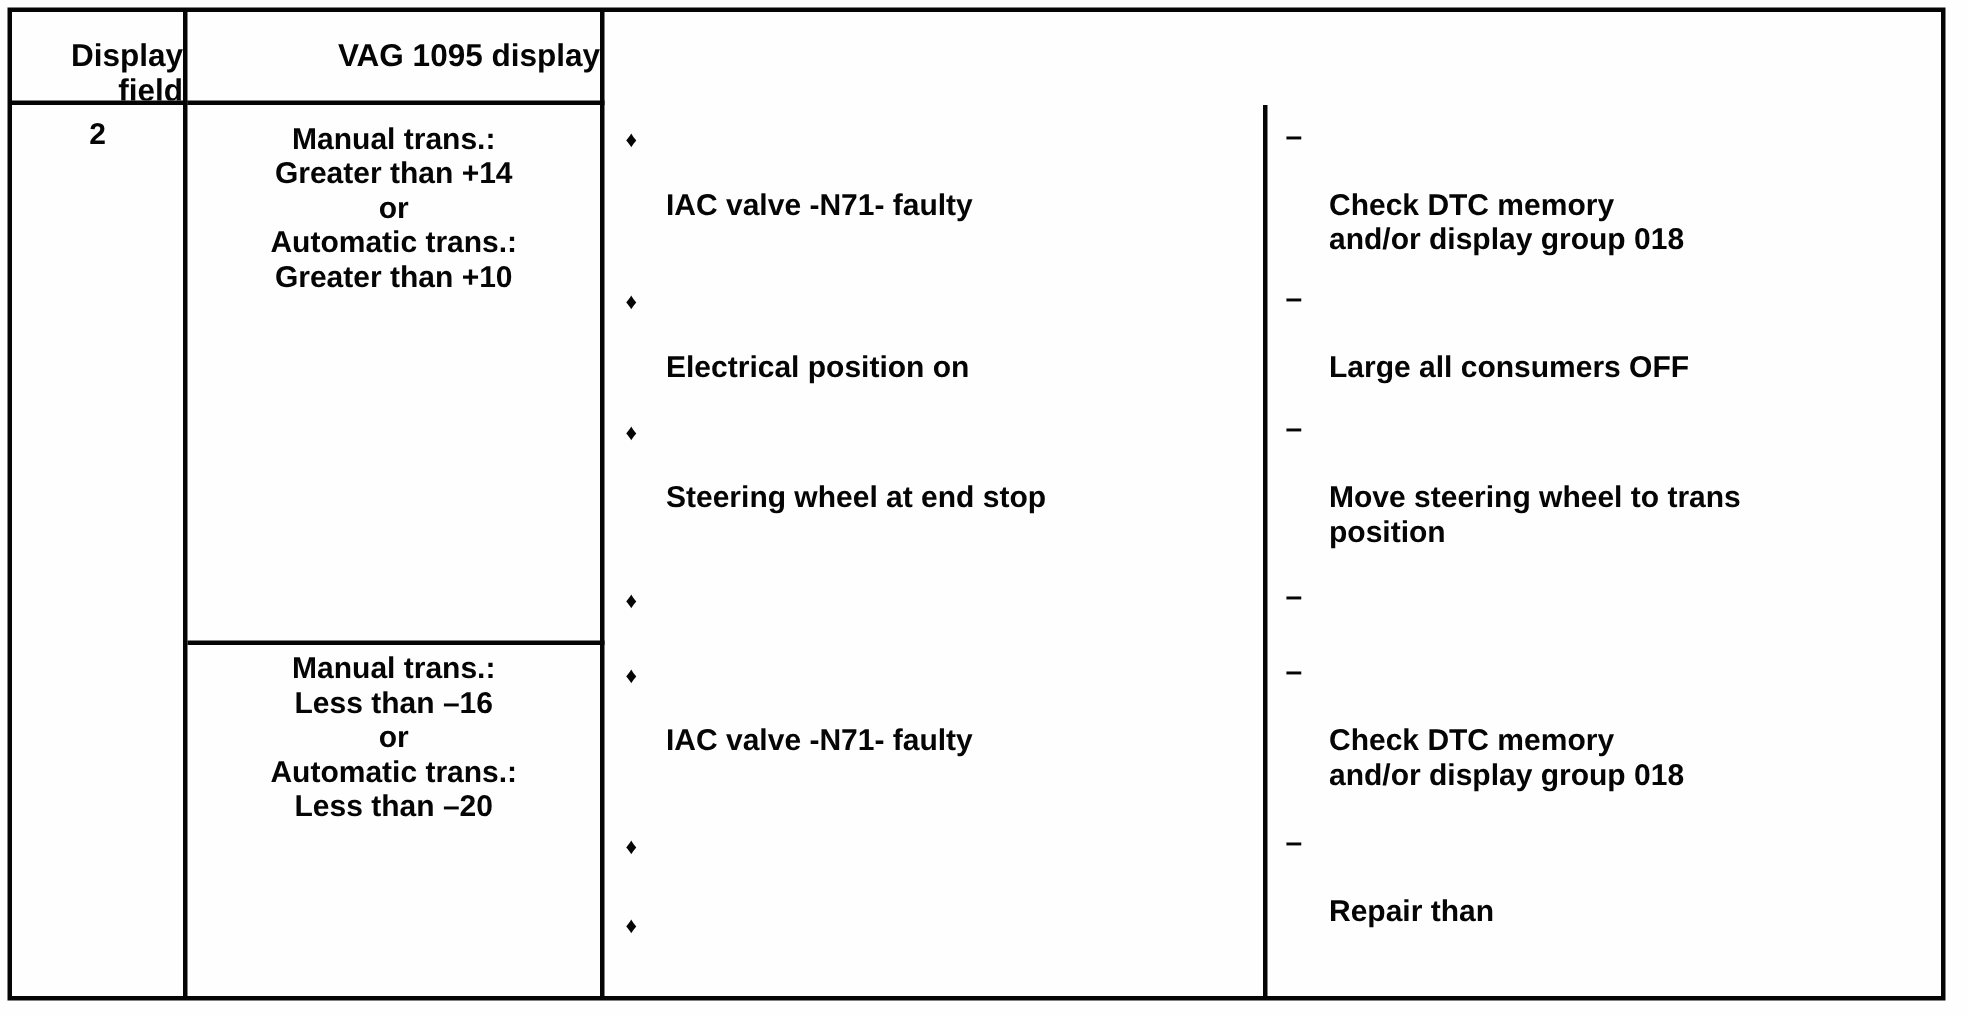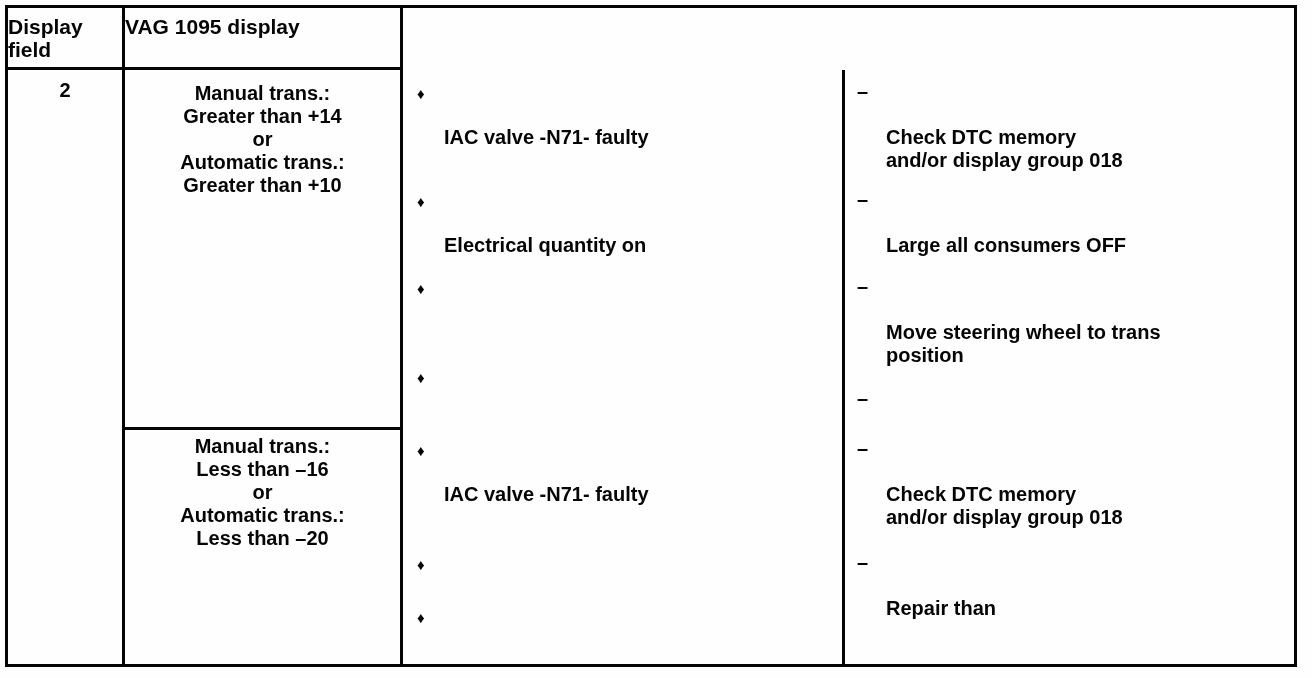--- a/index.html
+++ b/index.html
@@ -23,22 +23,22 @@
     grid-template-columns: 117px 278px 442px 1fr;
     grid-template-rows: 62px 360px 1fr;
     background: #fefefe;
   }
   .cell { overflow: hidden; }
   .v-line  { border-right: 3px solid #050505; }
   .h-line  { border-bottom: 3px solid #050505; }
 
   
   .hdr {
-    text-align: left;
-    padding-top: 7px;
+    text-align: right;
+    padding-top: 18px;
     font-size: 21px;
     line-height: 23px;
     white-space: pre-line;
   }
 
   
   .body-txt { font-size: 20px; line-height: 23px; }
 
   .c-displayfield {
     grid-row: 2 / 4; grid-column: 1;
@@ -81,24 +81,25 @@
 Automatic trans.:
 Less than –20</div>
 
     <div class="cell body-txt v-line c-cause1">
       <div class="item item-cause">
         <span class="bullet bullet-diamond">♦</span>
         <span>IAC valve -N71- faulty</span>
       </div>
       <div class="item item-cause" style="margin-top:39px">
         <span class="bullet bullet-diamond">♦</span>
-        <span>Electrical quantity on</span>
+        <span>Electrical position on</span>
       </div>
       <div class="item item-cause" style="margin-top:18px">
         <span class="bullet bullet-diamond">♦</span>
+        <span>Steering wheel at end stop</span>
       </div>
       <div class="item item-cause" style="margin-top:43px">
         <span class="bullet bullet-diamond">♦</span>
         
       </div>
 
     </div>
 
     <div class="cell body-txt c-step1">
       <div class="item item-step">

